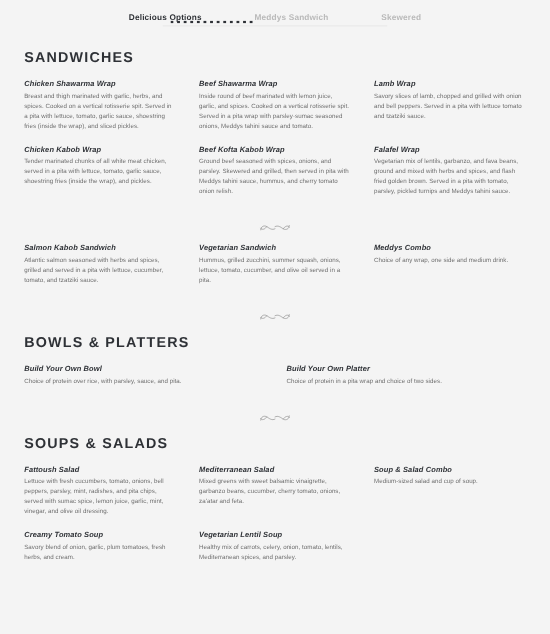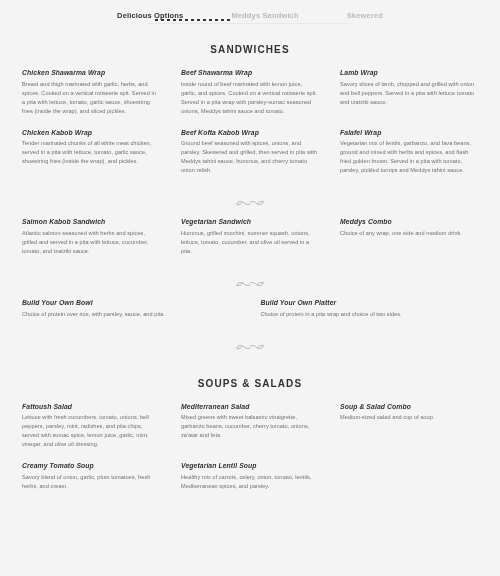--- a/index.html
+++ b/index.html
@@ -56,30 +56,30 @@
     top: 23px;
     height: 1px;
     background: #e8e8e8;
   }
 
   
   .section {
     padding: 0 22px;
   }
   .section-title {
-    text-align: center;
-    font-size: 10px;
+    text-align: left;
+    font-size: 13px;
     font-weight: bold;
     letter-spacing: 1.1px;
     color: #2e3136;
     margin: 0 0 14px 0;
   }
   #sec-sandwiches { margin-top: 18px; }
   #sec-bowls      { margin-top: 0px; }
-  #sec-soups      { margin-top: 16px; }
+  #sec-soups      { margin-top: 0px; }
 
   .grid {
     display: grid;
     column-gap: 21px;
     row-gap: 0px;
   }
   .grid.cols-3 { grid-template-columns: repeat(3, 1fr); }
   .grid.cols-2 { grid-template-columns: repeat(2, 1fr); }
 
   .item { margin-bottom: 13px; }
@@ -181,20 +181,21 @@
           <g fill="none" stroke="#9a9a9a" stroke-width="1.4" stroke-linecap="round">
             <path d="M4 16 C4 10, 10 7, 15 10 C20 13, 24 17, 30 14"></path>
             <path d="M15 10 C12 15, 6 17, 4 13"></path>
             <path d="M56 8 C56 14, 50 17, 45 14 C40 11, 36 7, 30 10"></path>
             <path d="M45 14 C48 9, 54 7, 56 11"></path>
           </g>
         </svg>
       </span>
     </div>
     <section class="section" id="sec-bowls">
+      <h2 class="section-title">BOWLS &amp; PLATTERS</h2>
       <div class="grid cols-2">
         <div class="item">
           <div class="item-name">Build Your Own Bowl</div>
           <div class="item-desc">Choice of protein over rice, with parsley, sauce, and pita.</div>
         </div>
         <div class="item">
           <div class="item-name">Build Your Own Platter</div>
           <div class="item-desc">Choice of protein in a pita wrap and choice of two sides.</div>
         </div>
       </div>

